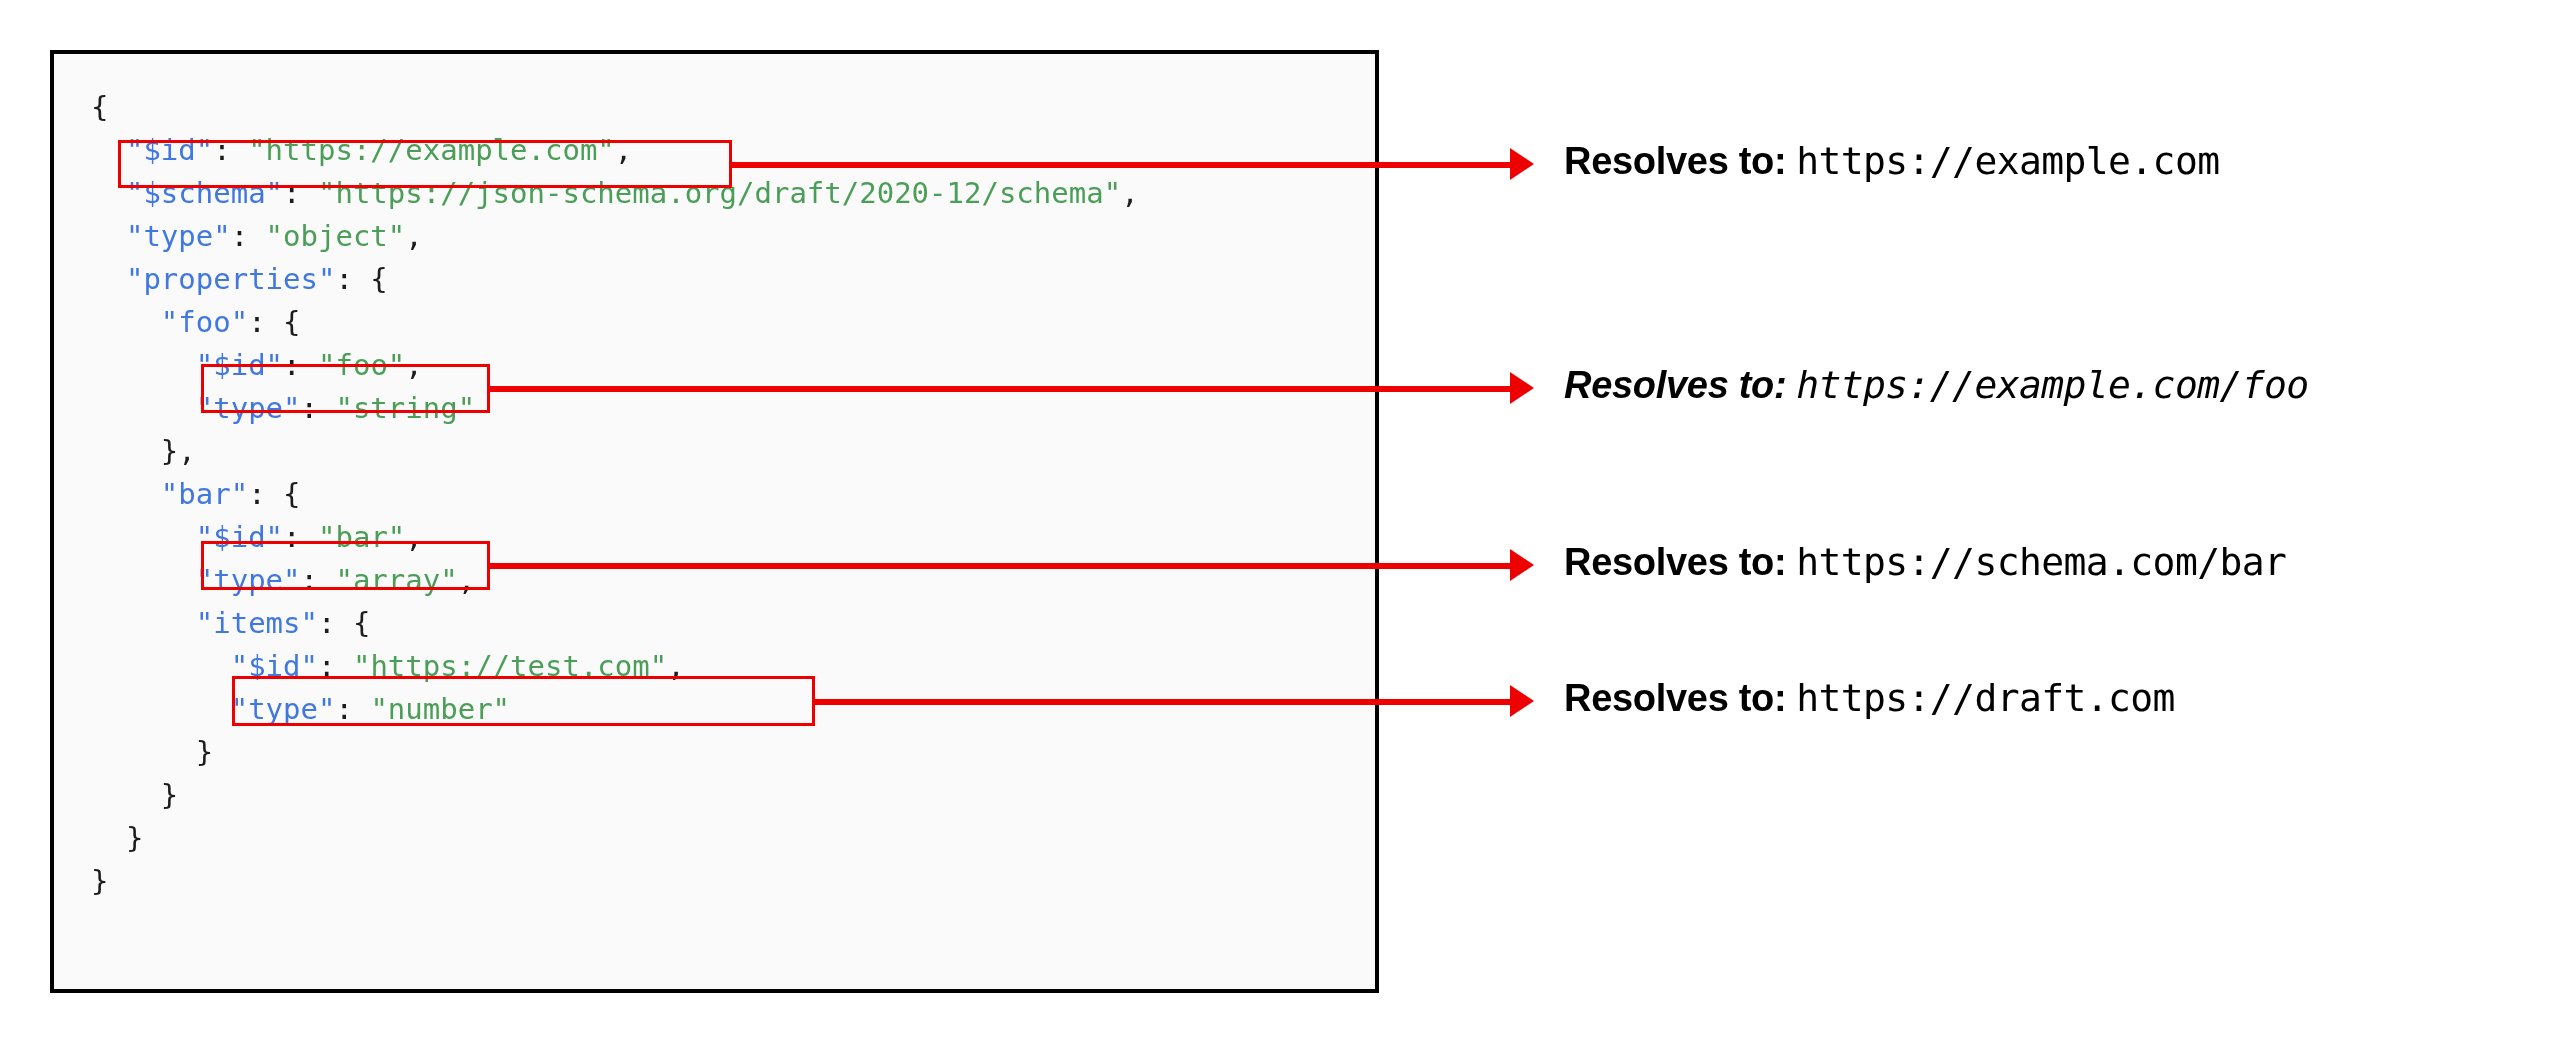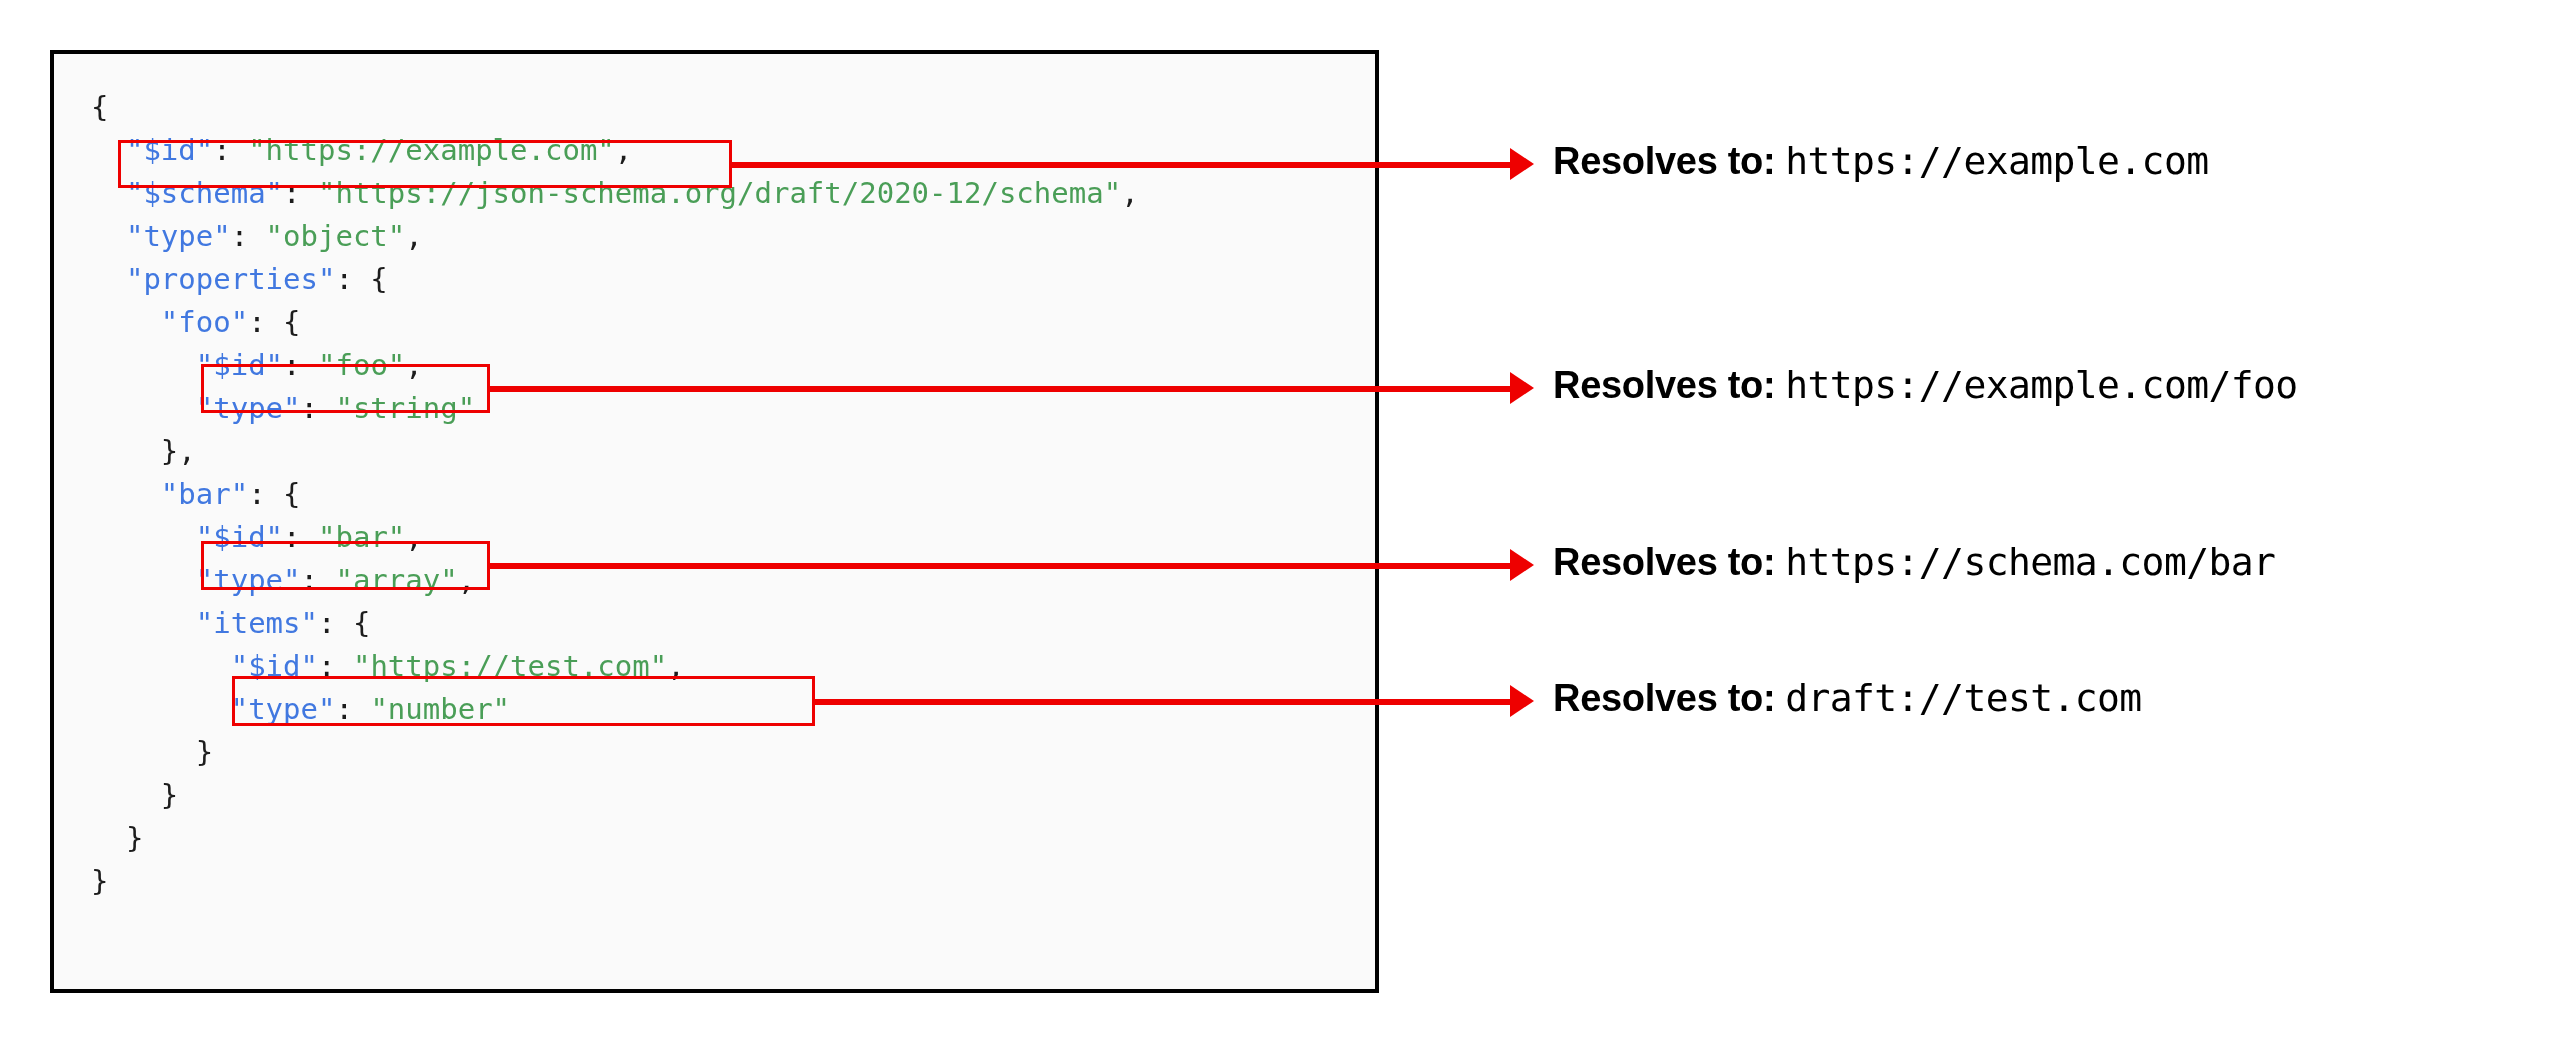--- a/index.html
+++ b/index.html
@@ -65,20 +65,21 @@
     border-top: 16px solid transparent;
     border-bottom: 16px solid transparent;
     border-left: 24.4px solid #ee0000;
   }
 
   
   .annotation {
     position: absolute;
     white-space: nowrap;
     color: #000000;
+    margin-left: 11px;
   }
   .ann-label {
     font-family: "Liberation Sans", sans-serif;
     font-weight: bold;
     font-size: 38px;
     letter-spacing: -0.3px;
   }
   .ann-url {
     font-family: "DejaVu Sans Mono", "Liberation Mono", monospace;
     font-weight: normal;
@@ -128,26 +129,26 @@
   <div class="arrow-line" style="left:489px;  top:563px;  width:1021px;"></div>
   <div class="arrow-head" style="left:1510px; top:549px;"></div>
 
   <div class="arrow-line" style="left:813px; top:699px; width:697px;"></div>
   <div class="arrow-head" style="left:1510px; top:685px;"></div>
 
   <div class="annotation" style="left:1553px; top:139px;">
     <span class="ann-label">Resolves to:</span><span class="ann-url">https://example.com</span>
   </div>
 
-  <div class="annotation" style="left:1553px; top:363px;">
+  <div class="annotation" style="left:1553px; top:363px;font-style:italic;">
     <span class="ann-label">Resolves to:</span><span class="ann-url">https://example.com/foo</span>
   </div>
 
   <div class="annotation" style="left:1553px; top:540px;">
     <span class="ann-label">Resolves to:</span><span class="ann-url">https://schema.com/bar</span>
   </div>
 
   <div class="annotation" style="left:1553px; top:676px;">
-    <span class="ann-label">Resolves to:</span><span class="ann-url">draft://test.com</span>
+    <span class="ann-label">Resolves to:</span><span class="ann-url">https://draft.com</span>
   </div>
 
 </div>
 
 
 </body></html>

